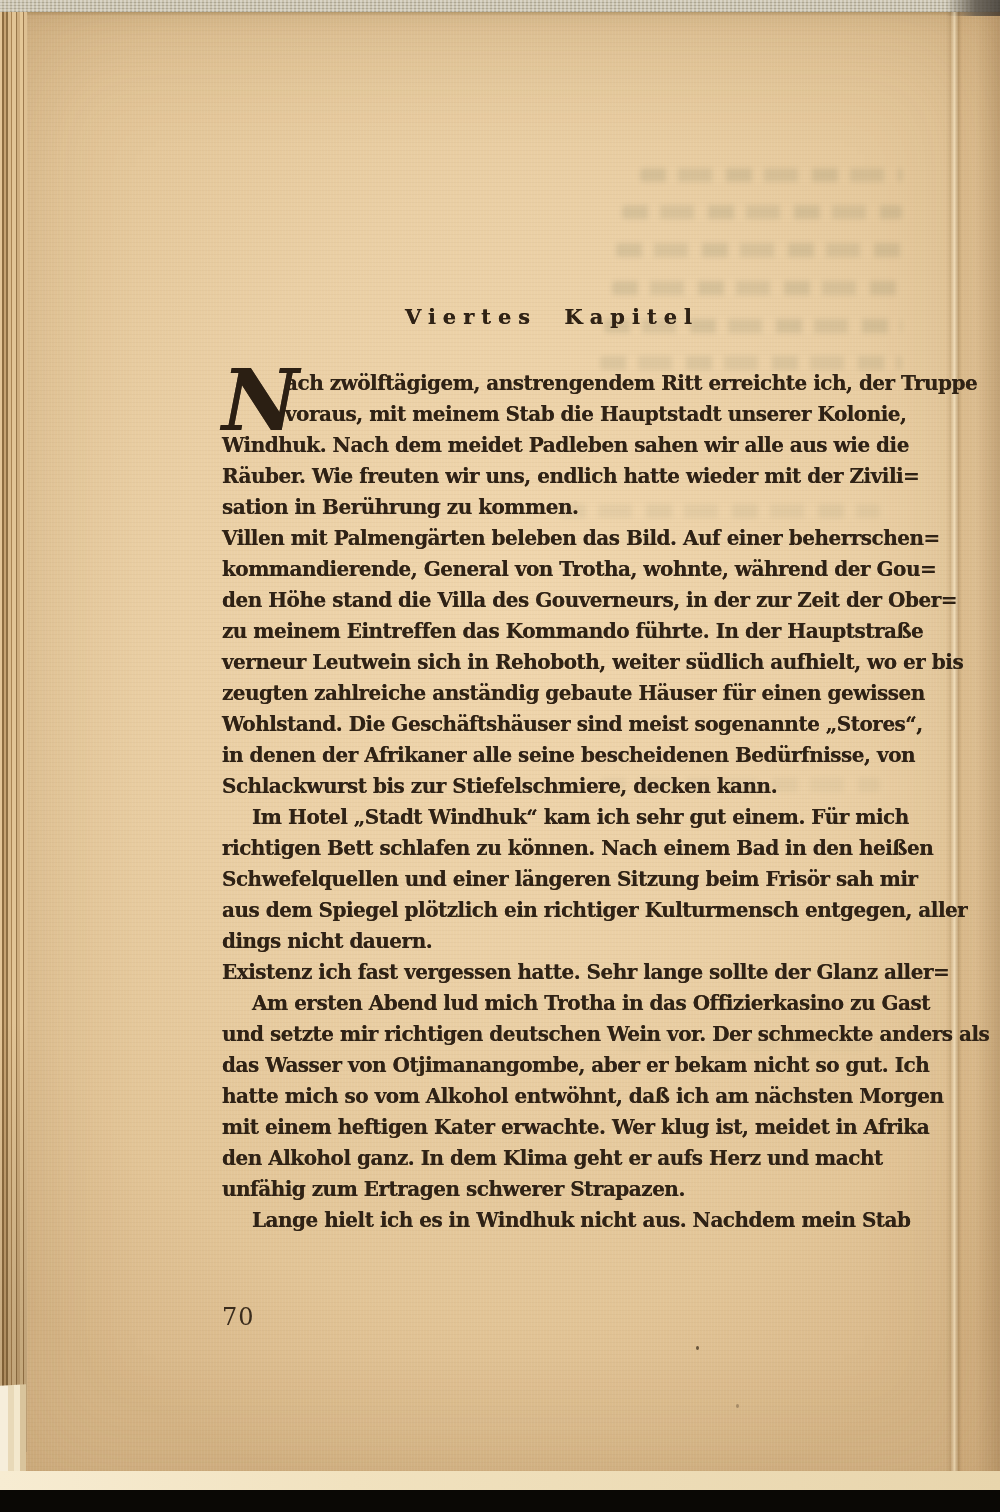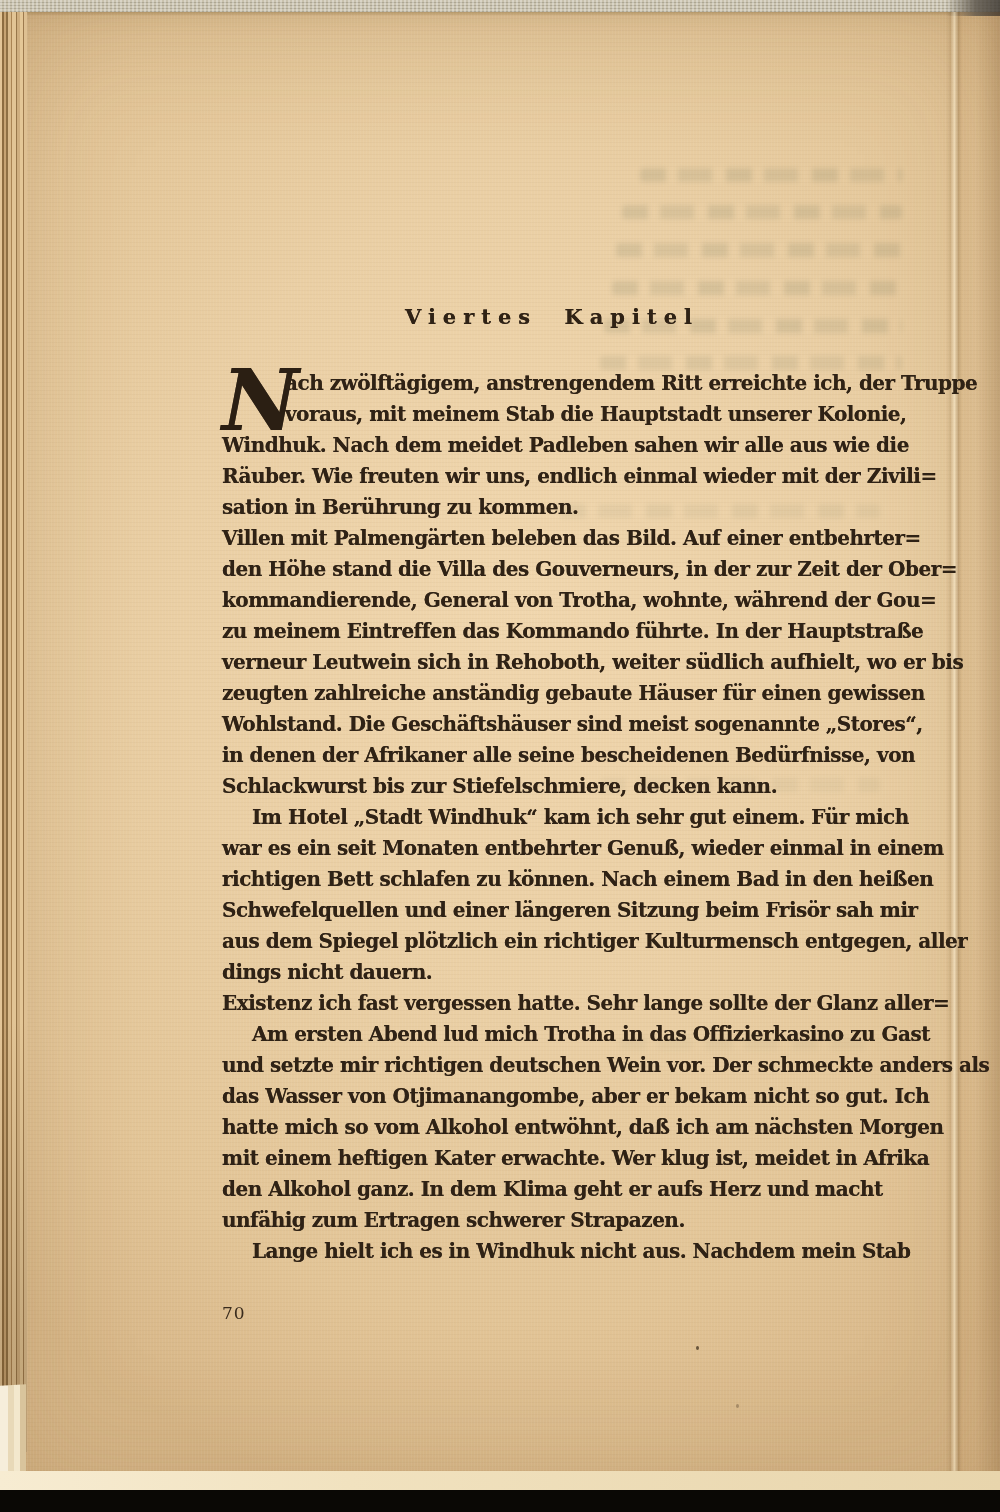--- a/index.html
+++ b/index.html
@@ -97,21 +97,21 @@
   .line.first{text-indent:30px;}
   .dropcap{
     float:left;width:58px;height:60px;
     font-family:"DejaVu Serif","Liberation Serif",serif;
     font-style:italic;font-weight:700;font-size:84px;line-height:66px;
     color:#2b1f13;text-shadow:0 0 .6px rgba(43,31,19,.8);
     margin-right:5px;
   }
   .page-number{
     position:absolute;left:222px;top:1303px;
-    font-size:17px;font-weight:400;color:#3a2c1d;
+    font-size:24px;font-weight:400;color:#3a2c1d;
     letter-spacing:1px;
   }
   
   .ghost{
     position:absolute;height:14px;border-radius:4px;
     background:repeating-linear-gradient(90deg,
       rgba(104,110,84,.38) 0 26px, rgba(104,110,84,0) 26px 38px,
       rgba(104,110,84,.32) 38px 72px, rgba(104,110,84,0) 72px 86px);
     filter:blur(2.6px);opacity:.40;
   }
@@ -147,37 +147,36 @@
   </div>
 
   <div class="title">Viertes Kapitel</div>
 
   <div class="body-text">
       <div class="para">
         <span class="dropcap">N</span>
         <div class="line">ach zwölftägigem, anstrengendem Ritt erreichte ich, der Truppe</div>
         <div class="line">voraus, mit meinem Stab die Hauptstadt unserer Kolonie,</div>
         <div class="line">Windhuk. Nach dem meidet Padleben sahen wir alle aus wie die</div>
-        <div class="line">Räuber. Wie freuten wir uns, endlich einmal wieder mit der Zivili=</div>
+        <div class="line">Räuber. Wie freuten wir uns, endlich hatte wieder mit der Zivili=</div>
         <div class="line last">sation in Berührung zu kommen.</div>
       </div>
       <div class="para">
-        <div class="line">Villen mit Palmengärten beleben das Bild. Auf einer entbehrter=</div>
+        <div class="line">Villen mit Palmengärten beleben das Bild. Auf einer beherrschen=</div>
+        <div class="line">kommandierende, General von Trotha, wohnte, während der Gou=</div>
         <div class="line">den Höhe stand die Villa des Gouverneurs, in der zur Zeit der Ober=</div>
-        <div class="line">kommandierende, General von Trotha, wohnte, während der Gou=</div>
         <div class="line">zu meinem Eintreffen das Kommando führte. In der Hauptstraße</div>
         <div class="line">verneur Leutwein sich in Rehoboth, weiter südlich aufhielt, wo er bis</div>
         <div class="line">zeugten zahlreiche anständig gebaute Häuser für einen gewissen</div>
         <div class="line">Wohlstand. Die Geschäftshäuser sind meist sogenannte „Stores“,</div>
         <div class="line">in denen der Afrikaner alle seine bescheidenen Bedürfnisse, von</div>
         <div class="line last">Schlackwurst bis zur Stiefelschmiere, decken kann.</div>
       </div>
       <div class="para">
         <div class="line first">Im Hotel „Stadt Windhuk“ kam ich sehr gut einem. Für mich</div>
-        <div class="line">war es ein seit Monaten entbehrter Genuß, wieder einmal in einem</div>
         <div class="line">richtigen Bett schlafen zu können. Nach einem Bad in den heißen</div>
         <div class="line">Schwefelquellen und einer längeren Sitzung beim Frisör sah mir</div>
         <div class="line">aus dem Spiegel plötzlich ein richtiger Kulturmensch entgegen, aller</div>
         <div class="line last">dings nicht dauern.</div>
         <div class="line">Existenz ich fast vergessen hatte. Sehr lange sollte der Glanz aller=</div>
       </div>
       <div class="para">
         <div class="line first">Am ersten Abend lud mich Trotha in das Offizierkasino zu Gast</div>
         <div class="line">und setzte mir richtigen deutschen Wein vor. Der schmeckte anders als</div>
         <div class="line">das Wasser von Otjimanangombe, aber er bekam nicht so gut. Ich</div>

